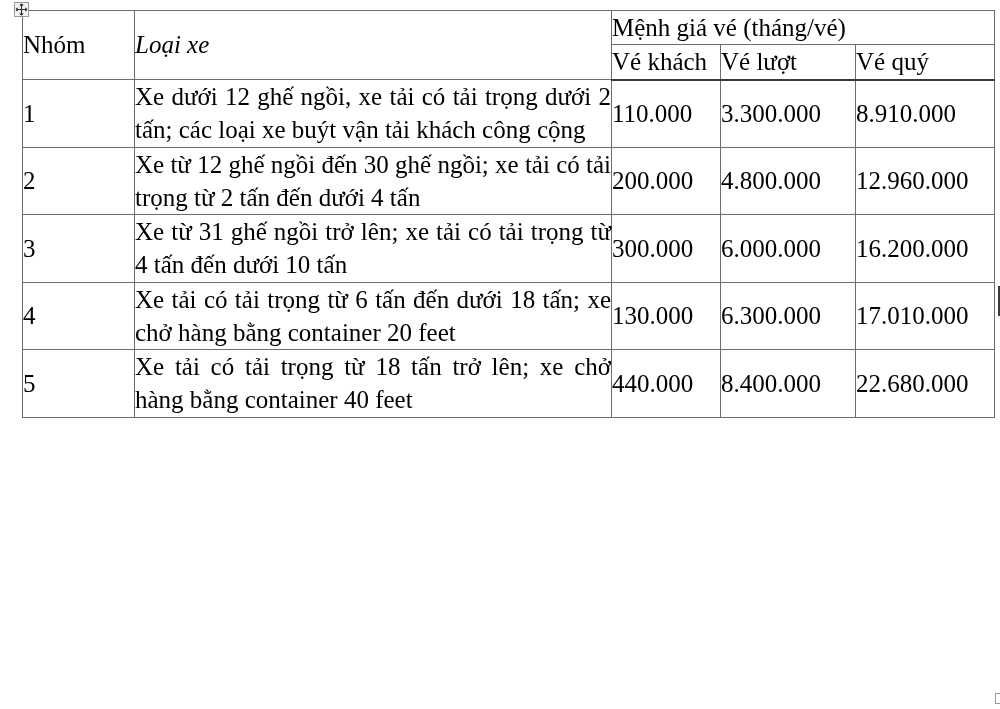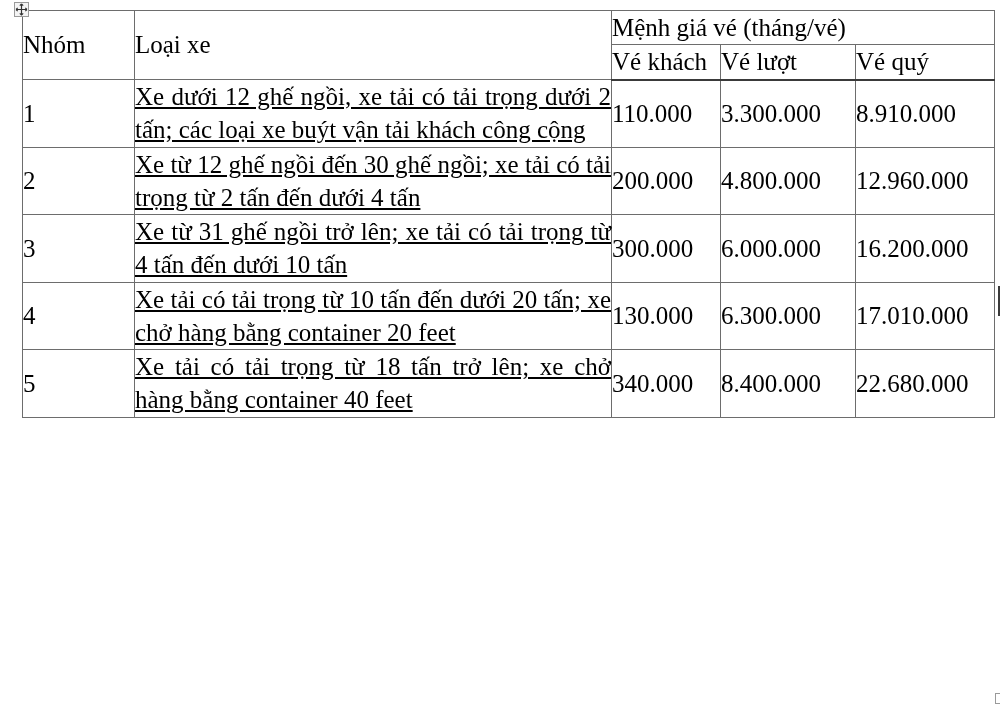--- a/index.html
+++ b/index.html
@@ -94,20 +94,21 @@
     border-bottom: 2px solid #3a3a3a;
   }
 
   .h-nhom {
     font-size: 25px;
     padding-left: 16px;
   }
   .h-loai {
     font-size: 25px;
     padding-left: 11px;
+    font-style: italic;
   }
   .h-menh {
     font-size: 25px;
     padding-left: 11px;
     vertical-align: middle;
   }
   .h-sub {
     font-size: 25px;
     padding-left: 11px;
     vertical-align: middle;
@@ -121,21 +122,20 @@
   }
 
   td.type-desc {
     text-align: justify;
     text-align-last: left;
     padding: 6px 10px 6px 11px;
     font-size: 25px;
     line-height: 1.32;
     hyphens: none;
     vertical-align: middle;
-    text-decoration: underline;
   }
 
   td.price {
     text-align: left;
     padding-left: 11px;
     padding-right: 6px;
     font-size: 25px;
     vertical-align: middle;
     white-space: nowrap;
   }
@@ -198,30 +198,30 @@
       <tr>
         <td class="group-no">3</td>
         <td class="type-desc">Xe từ 31 ghế ngồi trở lên; xe tải có tải trọng từ 4 tấn đến dưới 10 tấn</td>
         <td class="price">300.000</td>
         <td class="price">6.000.000</td>
         <td class="price">16.200.000</td>
       </tr>
 
       <tr>
         <td class="group-no">4</td>
-        <td class="type-desc">Xe tải có tải trọng từ 10 tấn đến dưới 20 tấn; xe chở hàng bằng container 20 feet</td>
+        <td class="type-desc">Xe tải có tải trọng từ 6 tấn đến dưới 18 tấn; xe chở hàng bằng container 20 feet</td>
         <td class="price">130.000</td>
         <td class="price">6.300.000</td>
         <td class="price">17.010.000</td>
       </tr>
 
       <tr>
         <td class="group-no">5</td>
         <td class="type-desc">Xe tải có tải trọng từ 18 tấn trở lên; xe chở hàng bằng container 40 feet</td>
-        <td class="price">340.000</td>
+        <td class="price">440.000</td>
         <td class="price">8.400.000</td>
         <td class="price">22.680.000</td>
       </tr>
     </tbody>
   </table>
 
   <div class="resize-handle"></div>
 
 </div>
 

